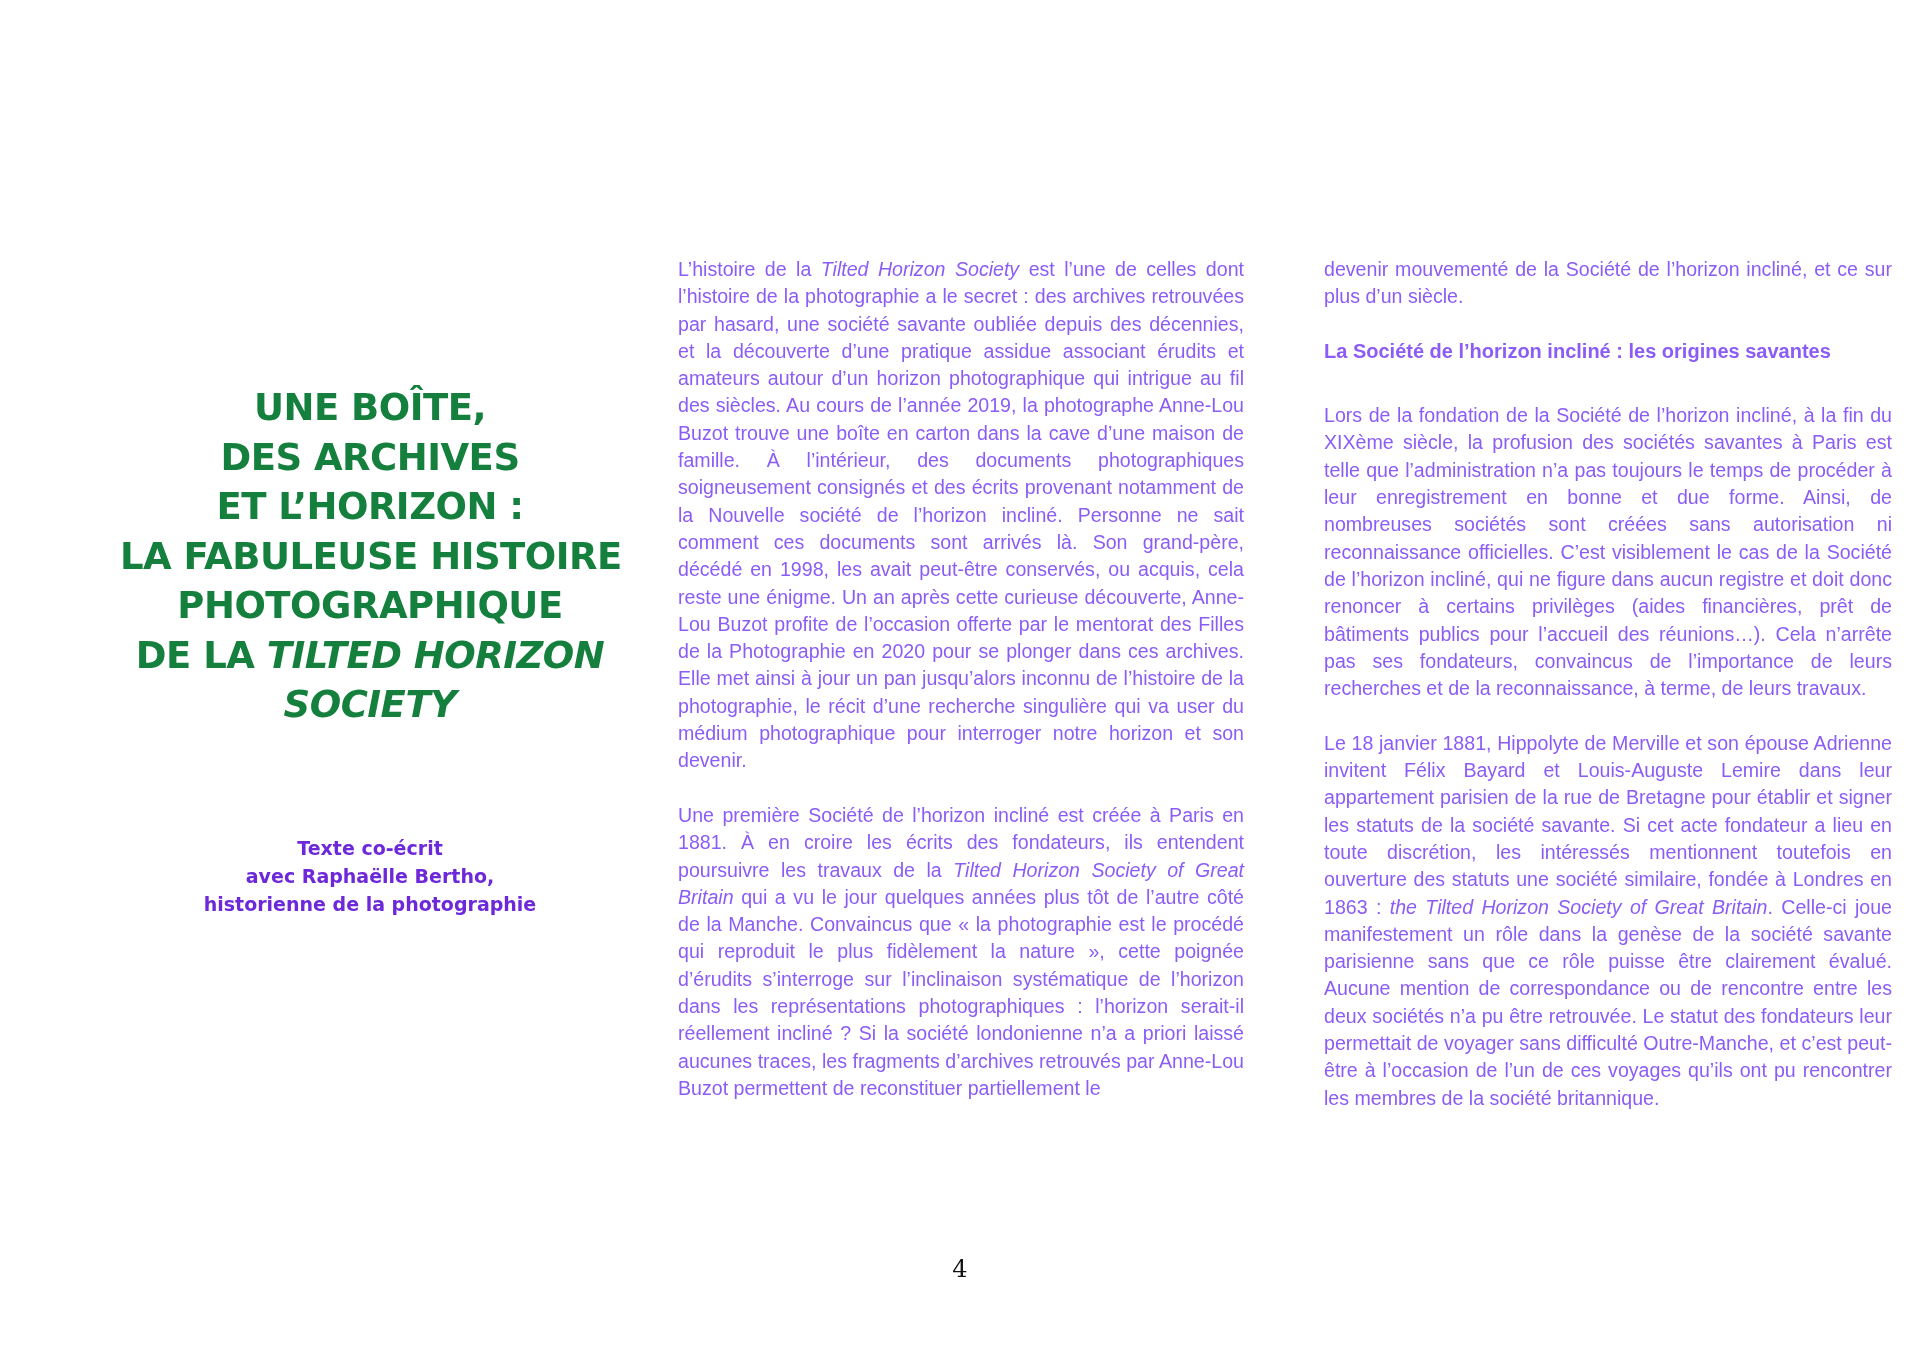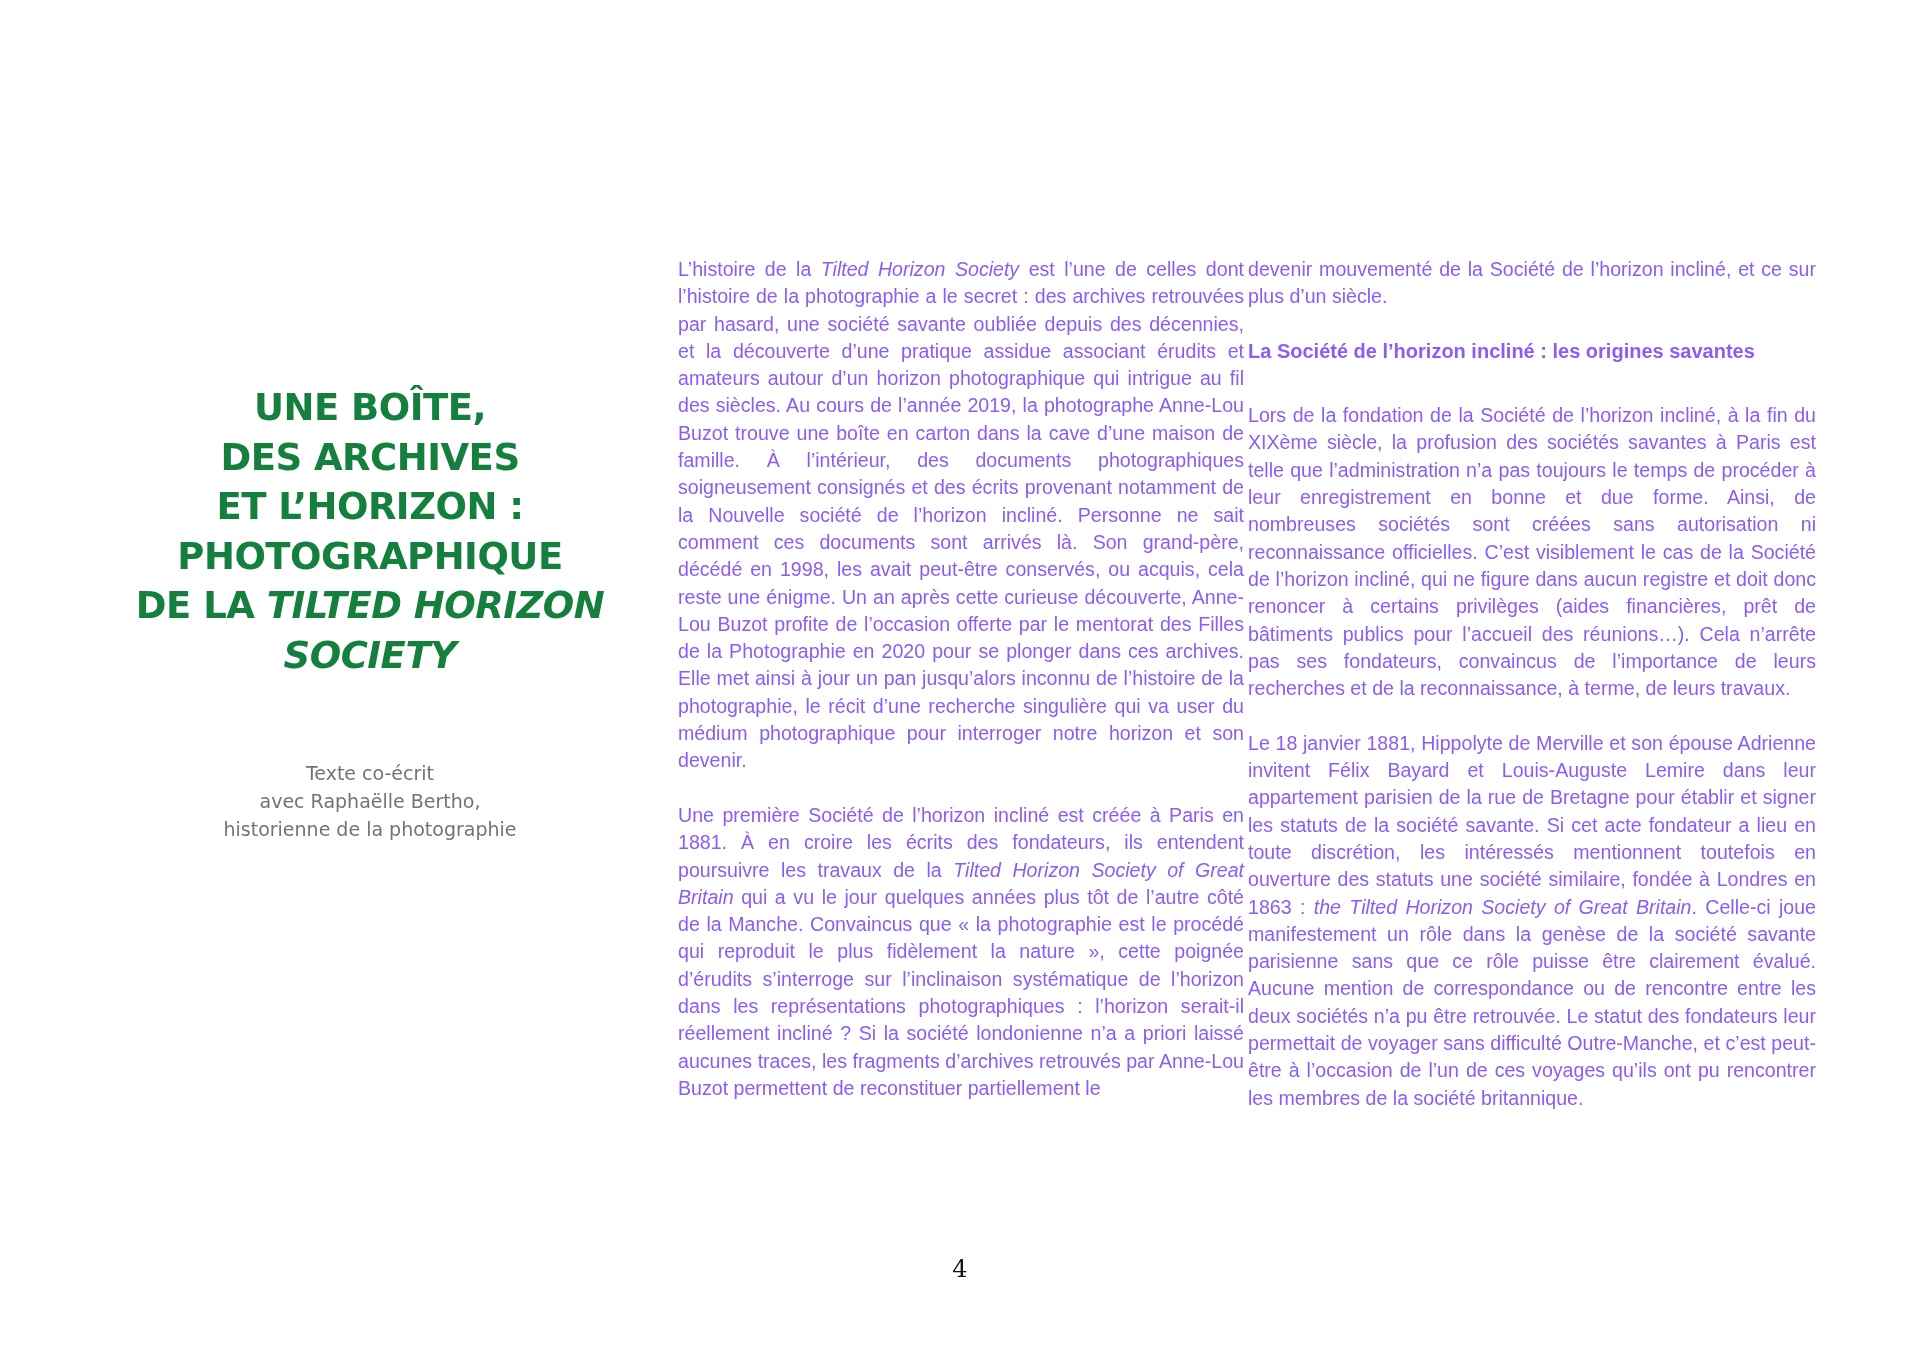--- a/index.html
+++ b/index.html
@@ -25,40 +25,40 @@
       font-family: "DejaVu Sans", sans-serif;
       font-weight: bold;
       font-size: 37px;
       line-height: 49.5px;
       letter-spacing: -0.5px;
       color: #15803d;
     }
     .main-title .line { display: block; white-space: nowrap; }
     .main-title em { font-style: italic; }
     .byline {
-      margin-top: 79px;
+      margin-top: 104px;
       font-family: "DejaVu Sans", sans-serif;
-      font-weight: normal;
+      font-weight: bold;
       font-size: 19px;
       line-height: 28px;
-      color: #737373;
+      color: #6d28d9;
     }
     .byline .line { display: block; white-space: nowrap; }
 
     .column {
       position: absolute;
       top: 256px;
       font-family: "Liberation Sans", sans-serif;
       font-size: 19.6px;
       line-height: 27.3px;
       text-align: justify;
       color: #8b5cf6;
     }
     .col-left { left: 678px; width: 566px; }
-    .col-right { left: 1248px; width: 568px; }
+    .col-right { left: 1324px; width: 568px; }
     .column p { margin-bottom: 27.3px; }
     .column p.last { margin-bottom: 16px; }
     .column em { font-style: italic; }
     .column h2 {
       font-family: "Liberation Sans", sans-serif;
       font-weight: bold;
       font-size: 20px;
       line-height: 27.3px;
       margin-bottom: 37px;
       text-align: left;
@@ -75,20 +75,21 @@
     }
   </style>
 </head>
 <body>
 
 <div class="title-block">
   <h1 class="main-title">
     <span class="line">UNE BOÎTE,</span>
     <span class="line">DES ARCHIVES</span>
     <span class="line">ET L’HORIZON :</span>
+    <span class="line">LA FABULEUSE HISTOIRE</span>
     <span class="line">PHOTOGRAPHIQUE</span>
     <span class="line"><span>DE LA </span><em>TILTED HORIZON</em></span>
     <span class="line"><em>SOCIETY</em></span>
   </h1>
   <div class="byline">
     <span class="line">Texte co-écrit</span>
     <span class="line">avec Raphaëlle Bertho,</span>
     <span class="line">historienne de la photographie</span>
   </div>
 </div>

